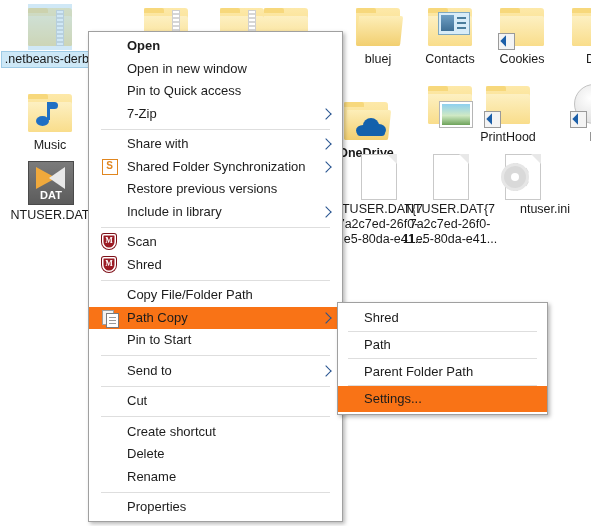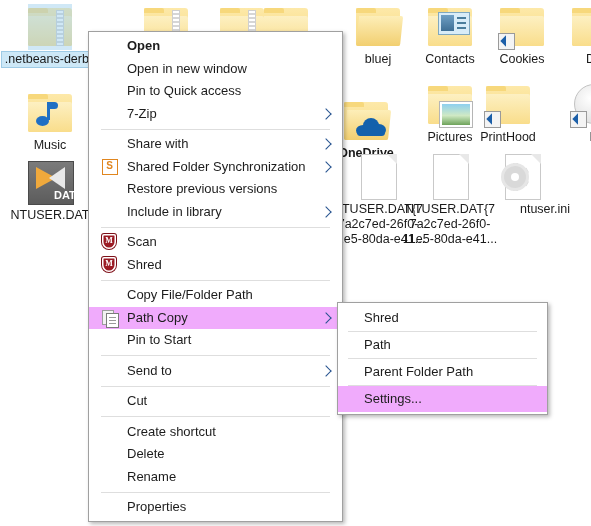--- a/index.html
+++ b/index.html
@@ -194,24 +194,23 @@
   }
   .dat-icon .play2 {
     position: absolute; left: 20px; top: 5px;
     width: 0; height: 0;
     border-right: 16px solid #e8e8e8;
     border-top: 11px solid transparent;
     border-bottom: 11px solid transparent;
   }
   .dat-icon .txt {
     position: absolute; left: 0; bottom: 1px;
-    width: 44px; text-align: left;
+    width: 44px; text-align: center;
     font-size: 11px; font-weight: bold; color: #ffffff;
     font-family: "Liberation Sans", sans-serif;
-    margin-left: 25px;
   }
 
   .gear {
     position: absolute;
     left: 30px; top: 14px;
     width: 22px; height: 22px;
   }
   .gear .ring {
     position: absolute; left: 0; top: 0;
     width: 22px; height: 22px;
@@ -266,21 +265,21 @@
     height: 22.5px;
     line-height: 22.5px;
     padding-left: 38px;
     padding-right: 38px;
     white-space: nowrap;
     cursor: default;
     box-sizing: border-box;
   }
   #sub-menu .mi { padding-left: 26px; height: 26px; line-height: 26px; }
   .mi.bold { font-weight: bold; }
-  .mi.hl { background: #f0abfc; }
+  .mi.hl { background: #f97316; }
   .sep {
     height: 1px;
     margin: 3.5px 12px 3.5px 12px;
     background: #dedede;
   }
   #sub-menu .sep { margin: 0 10px; }
   .arrow {
     position: absolute;
     right: 12px; top: 50%;
     width: 7px; height: 7px;
@@ -490,21 +489,20 @@
     </div>
     <div class="desk-icon" style="left: 402px; top: 80px;">
       <div class="glyph">
         <div class="folder">
           <div class="back"></div>
           <div class="tabtop"></div>
           <div class="front"></div>
         </div>
         <div class="badge-img"></div>
       </div>
-      <span class="lbl">Pictures</span>
     </div>
     <div class="desk-icon" style="left: 460px; top: 80px;">
       <div class="glyph">
         <div class="folder">
           <div class="back"></div>
           <div class="tabtop"></div>
           <div class="front"></div>
         </div>
         <div class="shortcut">
           <i></i>

